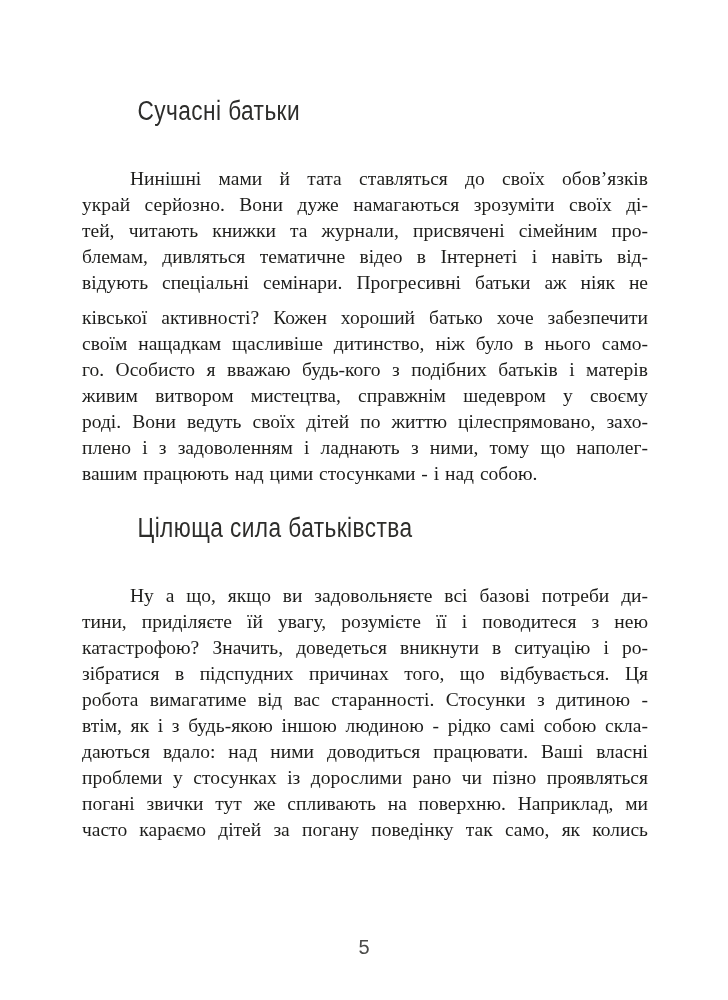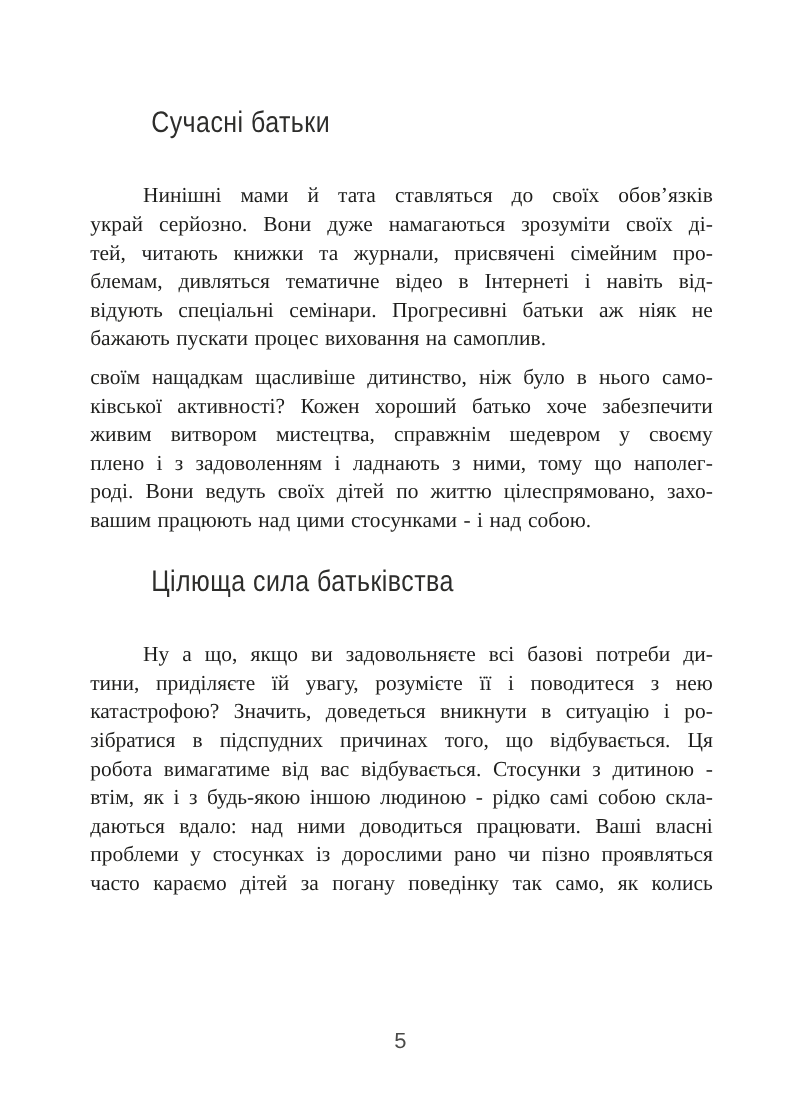--- a/index.html
+++ b/index.html
@@ -73,40 +73,41 @@
 <div class="book-page">
   <div class="page-content">
       <section class="section">
         <div class="heading">Сучасні батьки</div>
         <div class="paragraph">
           <div class="line first">Нинішні мами й тата ставляться до своїх обов’язків</div>
           <div class="line">украй серйозно. Вони дуже намагаються зрозуміти своїх ді-</div>
           <div class="line">тей, читають книжки та журнали, присвячені сімейним про-</div>
           <div class="line">блемам, дивляться тематичне відео в Інтернеті і навіть від-</div>
           <div class="line">відують спеціальні семінари. Прогресивні батьки аж ніяк не</div>
-          <div class="line last">бажають пускати процес виховання на самоплив.</div>
         </div>
         <div class="paragraph">
+          <div class="line">ківської активності? Кожен хороший батько хоче забезпечити</div>
           <div class="line">своїм нащадкам щасливіше дитинство, ніж було в нього само-</div>
-          <div class="line">ківської активності? Кожен хороший батько хоче забезпечити</div>
+          <div class="line">го. Особисто я вважаю будь-кого з подібних батьків і матерів</div>
           <div class="line">живим витвором мистецтва, справжнім шедевром у своєму</div>
+          <div class="line">роді. Вони ведуть своїх дітей по життю цілеспрямовано, захо-</div>
           <div class="line">плено і з задоволенням і ладнають з ними, тому що наполег-</div>
-          <div class="line">роді. Вони ведуть своїх дітей по життю цілеспрямовано, захо-</div>
           <div class="line last">вашим працюють над цими стосунками - і над собою.</div>
         </div>
       </section>
       <section class="section">
         <div class="heading">Цілюща сила батьківства</div>
         <div class="paragraph">
           <div class="line first">Ну а що, якщо ви задовольняєте всі базові потреби ди-</div>
           <div class="line">тини, приділяєте їй увагу, розумієте її і поводитеся з нею</div>
           <div class="line">катастрофою? Значить, доведеться вникнути в ситуацію і ро-</div>
           <div class="line">зібратися в підспудних причинах того, що відбувається. Ця</div>
-          <div class="line">робота вимагатиме від вас відбувається. Стосунки з дитиною -</div>
+          <div class="line">робота вимагатиме від вас старанності. Стосунки з дитиною -</div>
           <div class="line">втім, як і з будь-якою іншою людиною - рідко самі собою скла-</div>
           <div class="line">даються вдало: над ними доводиться працювати. Ваші власні</div>
           <div class="line">проблеми у стосунках із дорослими рано чи пізно проявляться</div>
+          <div class="line">погані звички тут же спливають на поверхню. Наприклад, ми</div>
           <div class="line">часто караємо дітей за погану поведінку так само, як колись</div>
         </div>
       </section>
     </div>
   <div class="page-number">5</div>
 </div>
 
 </body></html>

